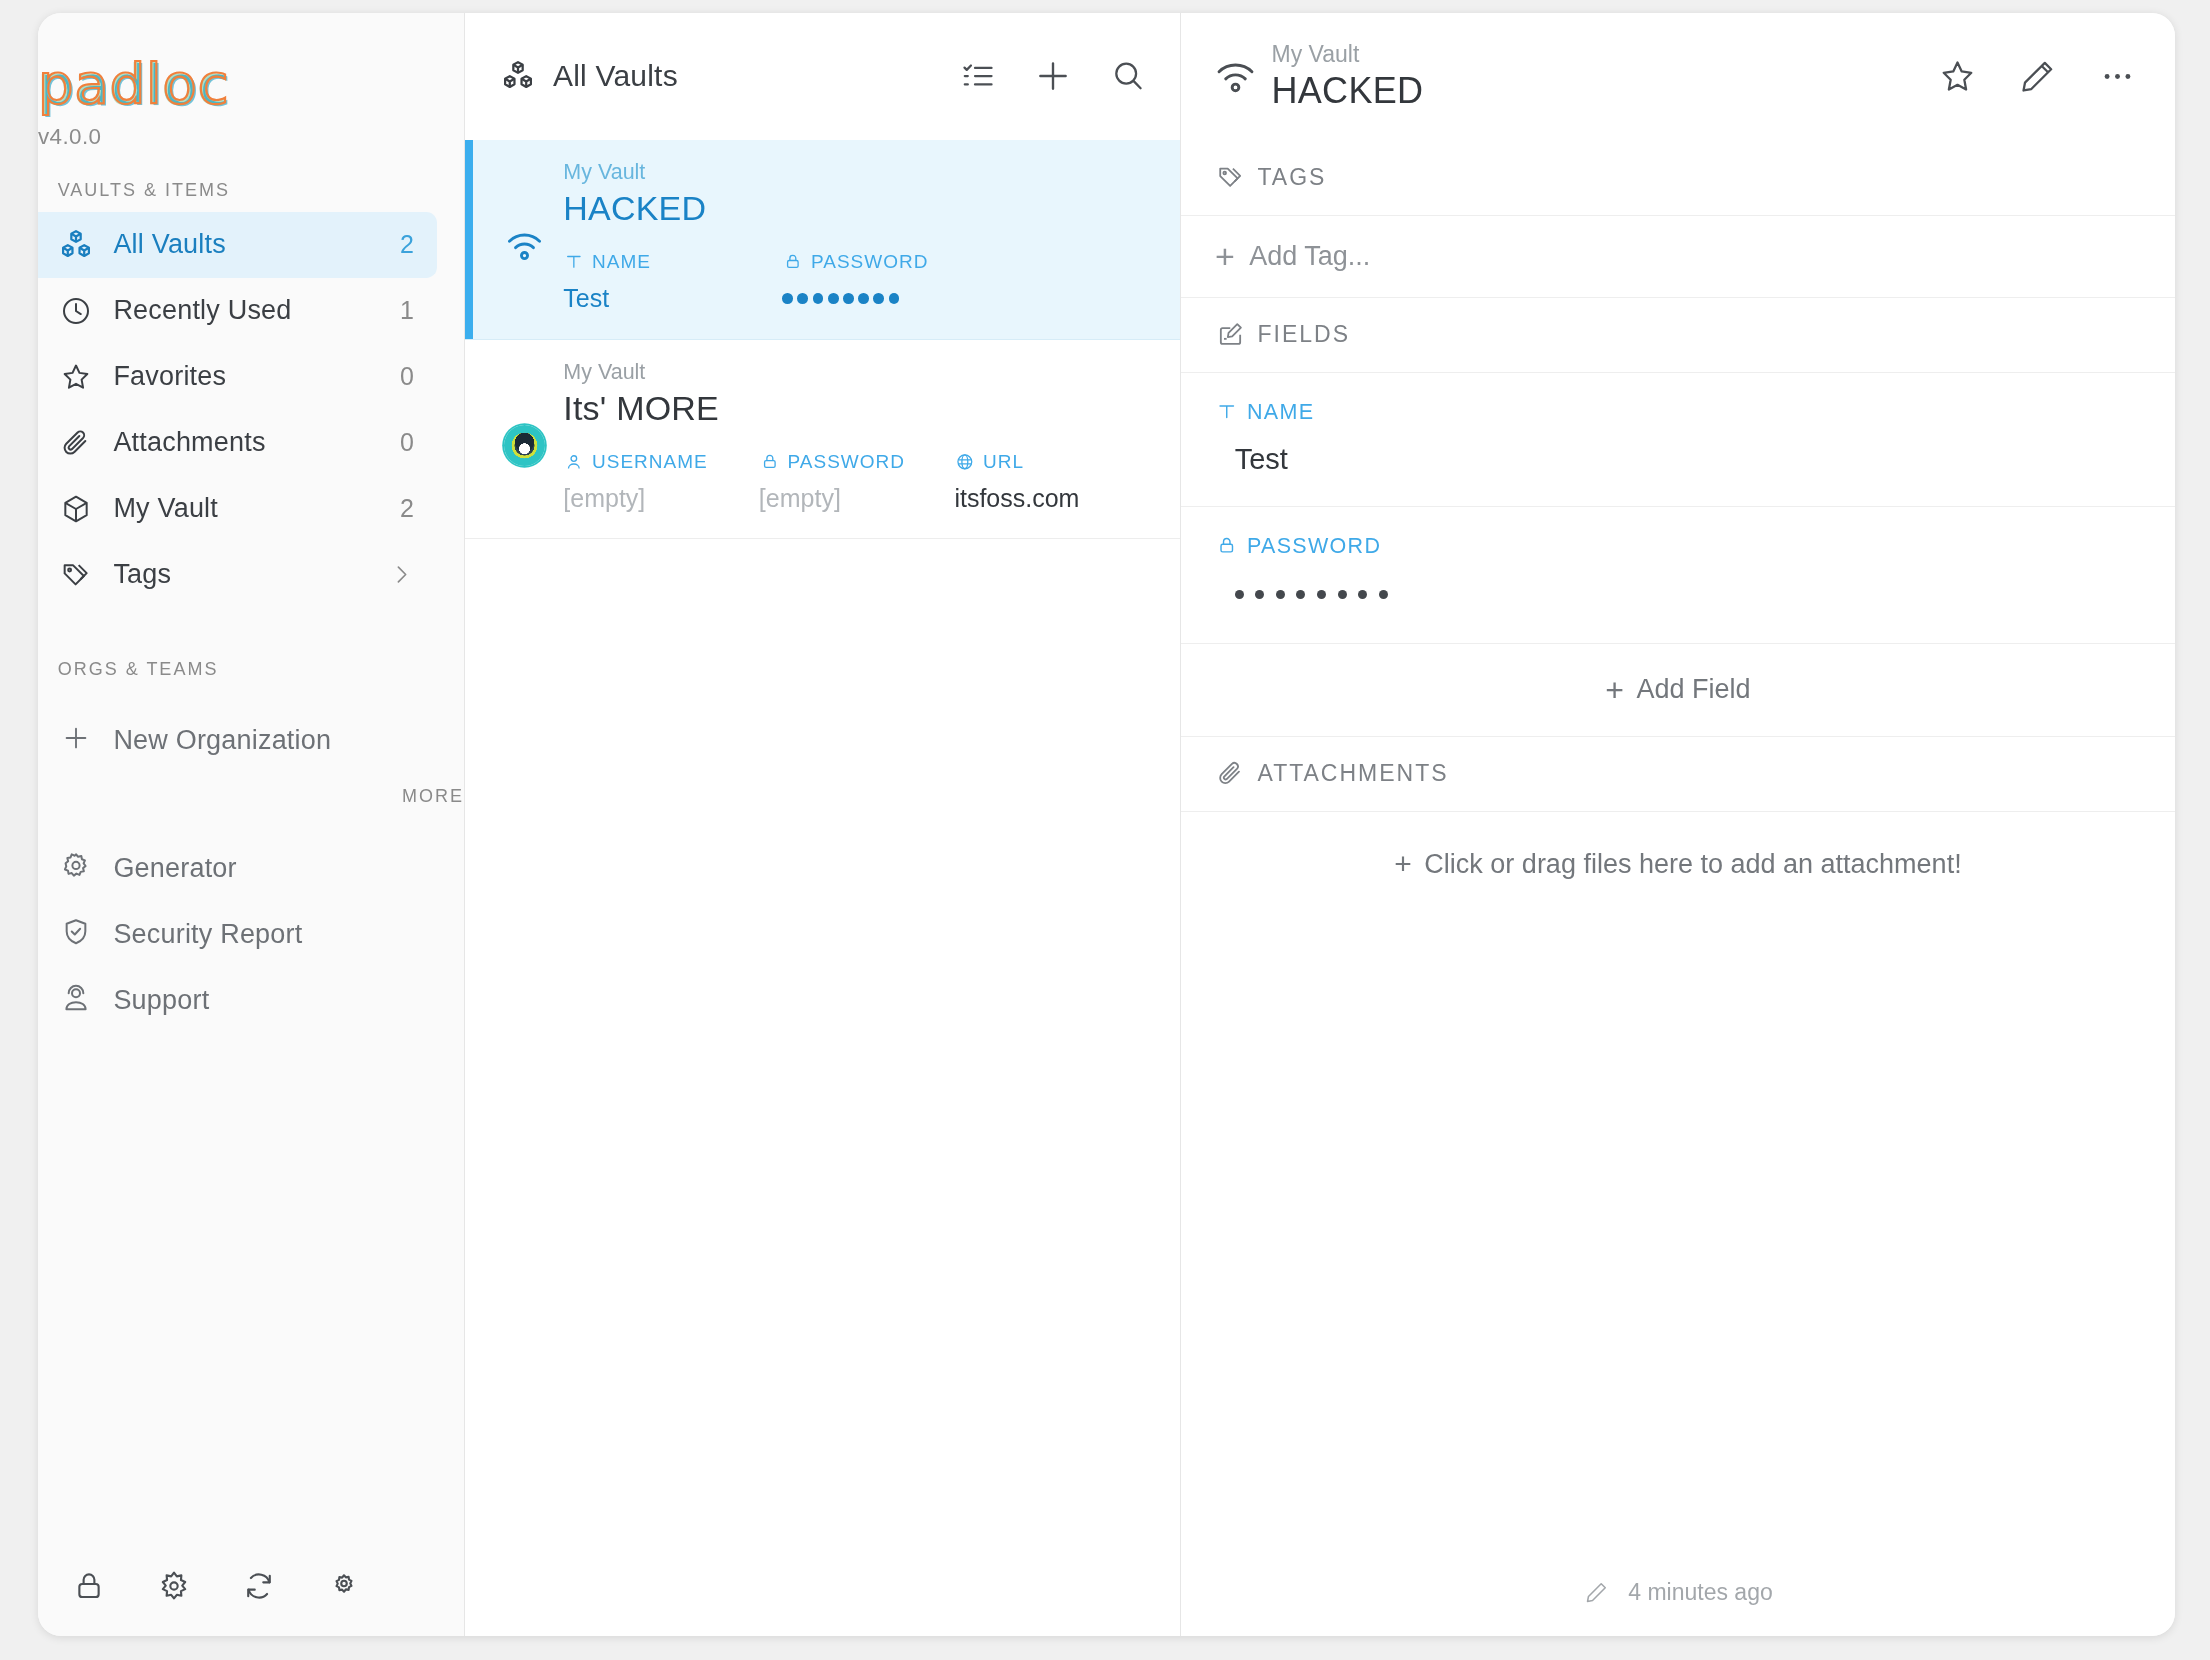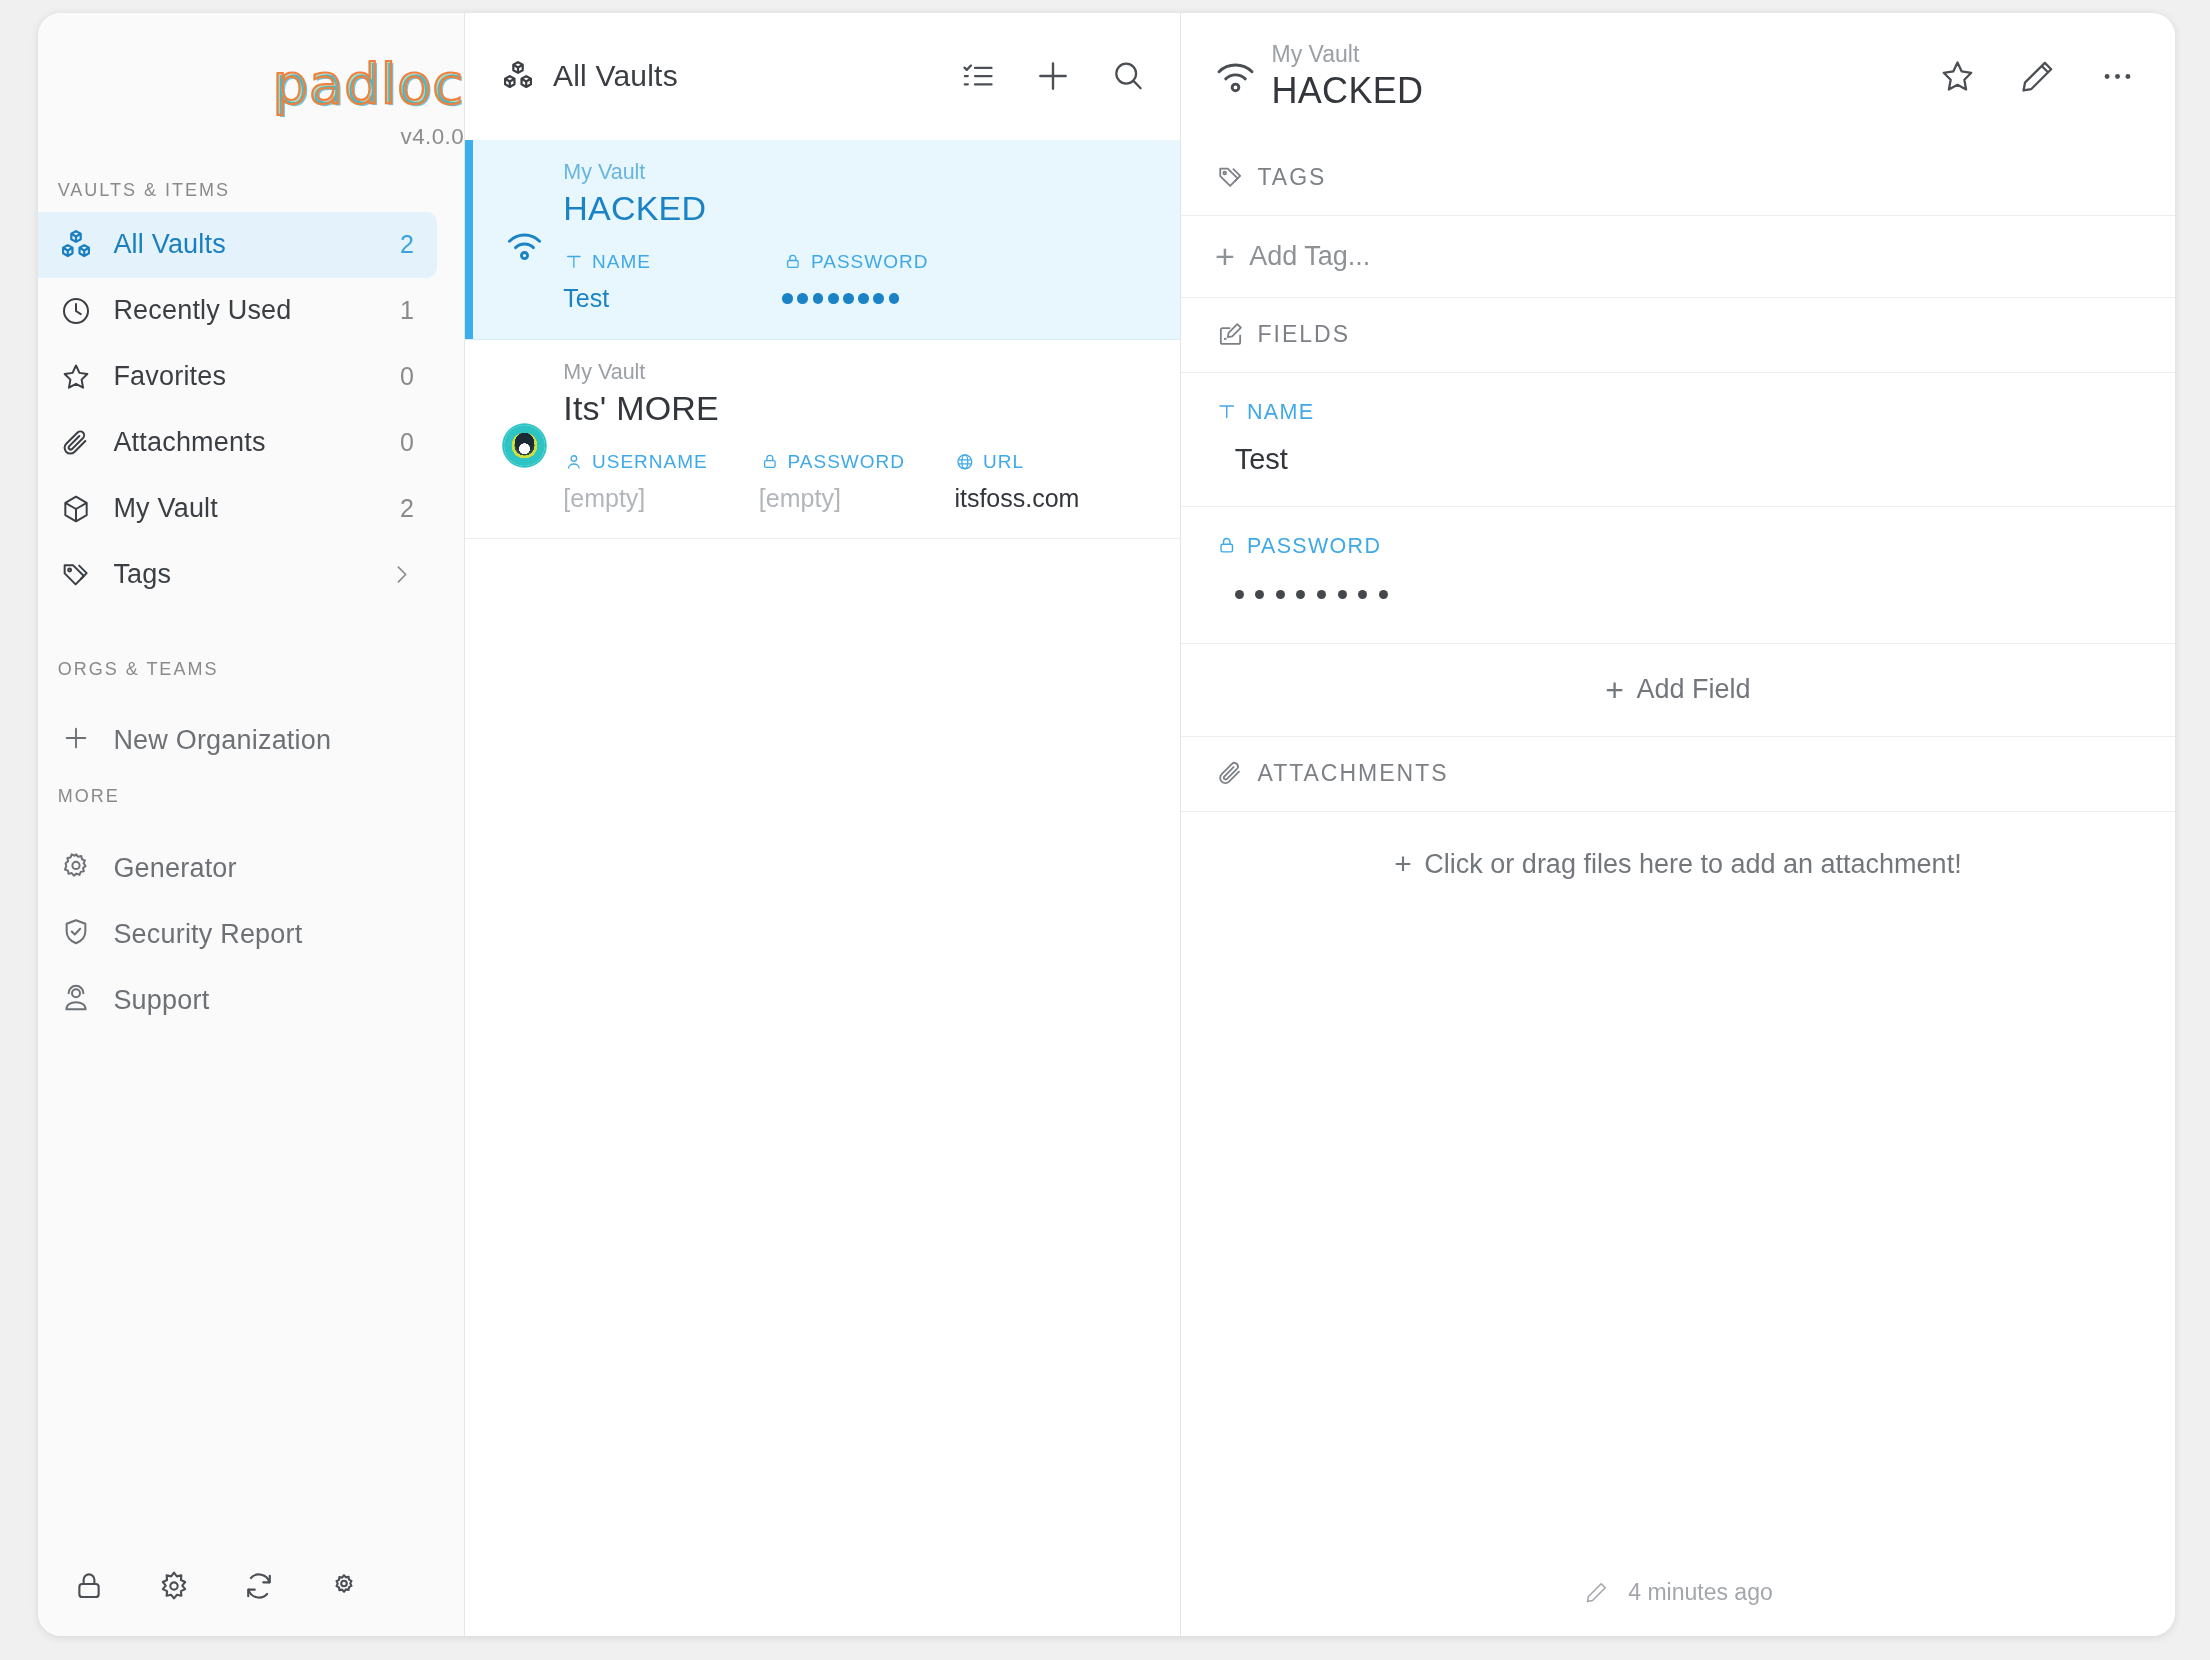--- a/index.html
+++ b/index.html
@@ -31,21 +31,21 @@
     flex: 0 0 427px;
     background: #fafafa;
     border-right: 0.9px solid #e6e6e6;
     display: flex;
     flex-direction: column;
     position: relative;
   }
 
   .logo-wrap {
     padding-top: 43px;
-    text-align: right;
+    text-align: left;
   }
   .logo {
     font-family: "DejaVu Sans", sans-serif;
     font-size: 56px;
     font-weight: 400;
     letter-spacing: 0.9px;
     color: transparent;
     -webkit-text-stroke: 2.2px #f0803c;
     text-shadow:
       2.2px 2.2px 0 rgba(0,150,190,0.55),
@@ -62,21 +62,21 @@
 
   .section-label {
     font-size: 18px;
     letter-spacing: 2px;
     color: #8a8a8a;
     text-transform: uppercase;
     padding: 0 0 0 19.7px;
   }
   .sec-vaults { margin-top: 30px; }
   .sec-orgs   { margin-top: 51px; }
-  .sec-more   { margin-top: 30px; }
+  .sec-more   { margin-top: 30px; text-align: right; }
 
   .navlist { margin-top: 10.7px; padding-right: 27px; }
 
   .navitem {
     display: flex;
     align-items: center;
     height: 66px;
     padding: 0 23px 0 19.7px;
     border-radius: 0 10.7px 10.7px 0;
     cursor: pointer;

